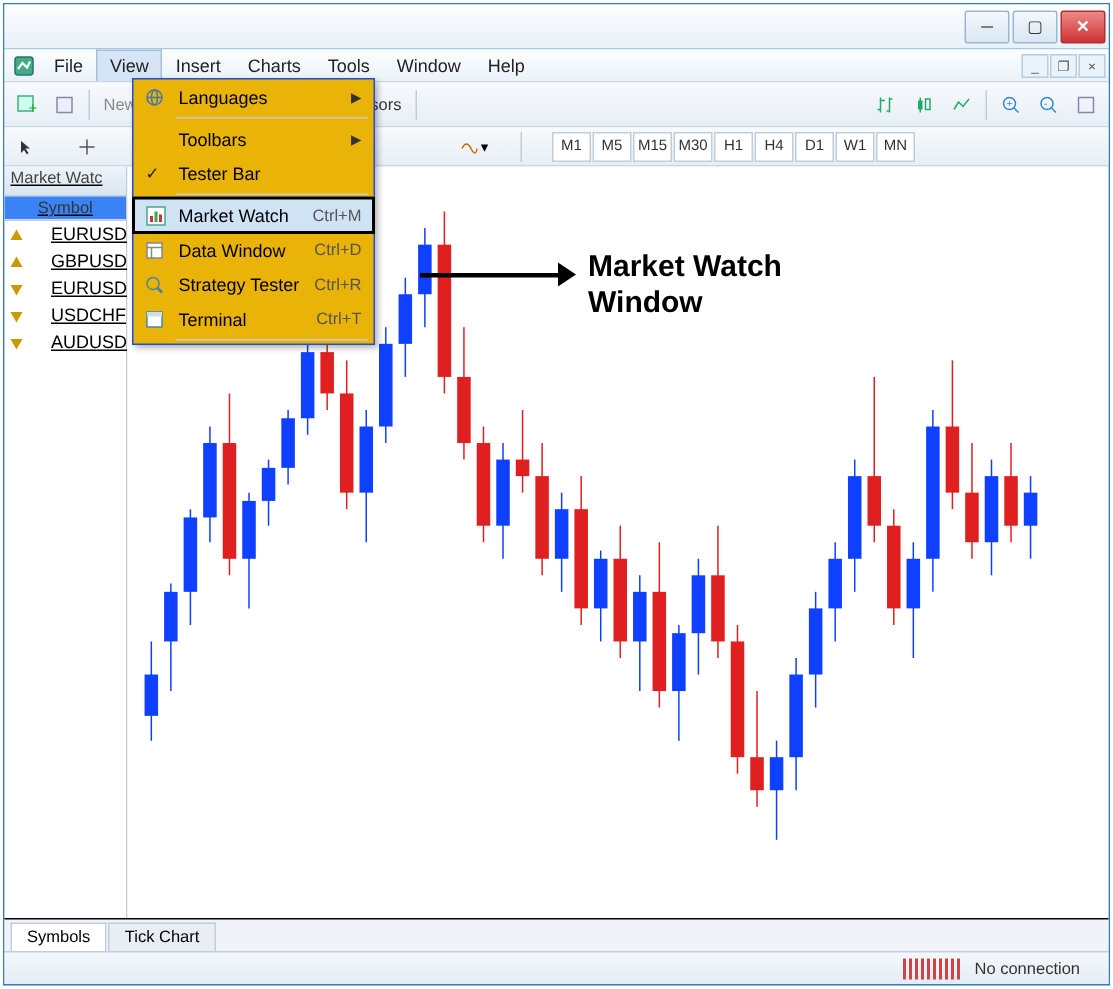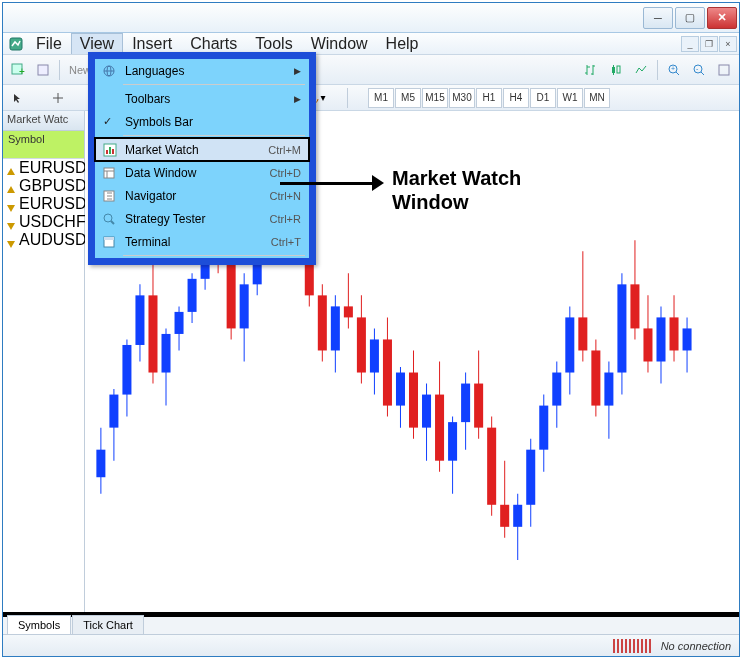--- a/index.html
+++ b/index.html
@@ -7,62 +7,62 @@
 
 .window { width: 738px; height: 655px; margin: 2px; border: 1px solid #2e7cc1; background: #fff; display: flex; flex-direction: column; }
 
 .titlebar { height: 30px; background: linear-gradient(#fdfefe, #e8f1f9); display: flex; align-items: center; justify-content: flex-end; padding: 0 2px; border-bottom: 1px solid #a8c8e4; }
 .winbtns { display: flex; gap: 2px; }
 .winbtn { width: 30px; height: 22px; border: 1px solid #9ab8d4; background: linear-gradient(#f4f8fc, #d9e7f3); display: flex; align-items: center; justify-content: center; font-size: 11px; color: #333; border-radius: 2px; }
 .winbtn.close { background: linear-gradient(#e88, #c33); border-color: #a33; color: #fff; font-weight: bold; }
 
 .menubar { height: 22px; background: linear-gradient(#fcfdfe, #eaf2f9); border-bottom: 1px solid #c9d7e5; display: flex; align-items: stretch; padding-left: 2px; }
 .appicon { width: 22px; display: flex; align-items: center; justify-content: center; }
-.menuitm { padding: 0 9px; font-size: 16px; color: #222; display: flex; align-items: center; cursor: default; }
+.menuitm { padding: 0 9px; font-size: 12px; color: #222; display: flex; align-items: center; cursor: default; }
 .menuitm.open { background: #d6e5f5; border: 1px solid #a8c0d8; border-bottom: none; padding: 0 8px; }
 .mdibtns { margin-left: auto; display: flex; gap: 1px; padding-right: 2px; align-items: center; }
 .mdibtn { width: 18px; height: 16px; border: 1px solid #b8cde0; background: #eaf2fa; font-size: 9px; color: #555; display: flex; align-items: center; justify-content: center; }
 
 .toolbar { height: 30px; background: linear-gradient(#f8fafc, #e6eef6); border-bottom: 1px solid #c9d7e5; display: flex; align-items: center; padding: 0 4px; gap: 3px; font-size: 11px; color: #444; }
 .tbtn { width: 22px; height: 22px; display: flex; align-items: center; justify-content: center; border: 1px solid transparent; }
 .tsep { width: 1px; height: 20px; background: #c0cddb; margin: 0 2px; }
 .tlabel { color: #888; padding: 0 4px; }
 
 .toolbar2 { height: 26px; background: linear-gradient(#f8fafc, #e6eef6); border-bottom: 1px solid #c9d7e5; display: flex; align-items: center; padding: 0 4px; gap: 18px; font-size: 10px; }
 .tf { width: 26px; height: 20px; border: 1px solid #c0cddb; background: #fff; display: flex; align-items: center; justify-content: center; font-size: 10px; color: #333; }
 
-.body { flex: 1; display: flex; position: relative; overflow: hidden; }
+.body { flex: 1; display: flex; position: relative; overflow: hidden; text-decoration: underline; }
 .sidebar { width: 82px; background: #fff; border-right: 1px solid #c0cddb; display: flex; flex-direction: column; }
 .sidehdr { height: 20px; background: linear-gradient(#eef4fa, #d9e5f0); border-bottom: 1px solid #c0cddb; font-size: 11px; color: #444; padding: 2px 4px; }
-.colhdr { height: 28px; background: #bef264; border-bottom: 1px solid #d0dae5; font-size: 11px; color: #333; padding: 2px 5px; }
-.symrow { height: 18px; font-size: 16px; display: flex; align-items: center; padding: 0 3px; gap: 3px; }
+.colhdr { height: 16px; background: #3b82f6; border-bottom: 1px solid #d0dae5; font-size: 11px; color: #333; padding: 2px 5px; text-align: center; }
+.symrow { height: 18px; font-size: 12px; display: flex; align-items: center; padding: 0 3px; gap: 18px; }
 .symico { width: 10px; height: 10px; display: inline-block; }
 
 .chartarea { flex: 1; background: #fff; position: relative; }
 .chart-svg { width: 100%; height: 100%; }
 
-.dropdown { position: absolute; left: 88px; top: 52px; width: 228px; background: #7dd3fc; border: 7px solid #1d4ed8; box-shadow: 2px 2px 4px rgba(0,0,0,0.3); z-index: 100; font-size: 12px; }
+.dropdown { position: absolute; left: 88px; top: 52px; width: 162px; background: #eab308; border: 1px solid #1d4ed8; box-shadow: 2px 2px 4px rgba(0,0,0,0.3); z-index: 100; font-size: 12px; }
 .dd-item { height: 23px; display: flex; align-items: center; padding: 0 8px 0 30px; position: relative; cursor: default; }
 .dd-item.highlight { background: #d0e3f5; border: 2px solid #000; margin: -1px; padding: 0 7px 0 29px; height: 25px; }
 .dd-ico { position: absolute; left: 5px; width: 18px; height: 18px; display: flex; align-items: center; justify-content: center; }
 .dd-sep { height: 1px; background: #ccc; margin: 2px 4px 2px 28px; }
 .dd-short { margin-left: auto; color: #555; font-size: 11px; }
 .dd-arrow { margin-left: auto; font-size: 9px; color: #333; }
 .dd-check { position: absolute; left: 8px; font-size: 11px; color: #222; }
 
 .annotation { position: absolute; left: 300px; top: 170px; z-index: 200; pointer-events: none; }
 .anno-line { position: absolute; left: -20px; top: 12px; width: 100px; height: 3px; background: #000; }
 .anno-arrow { position: absolute; left: 72px; top: 5px; width: 0; height: 0; border-left: 12px solid #000; border-top: 8px solid transparent; border-bottom: 8px solid transparent; }
 .anno-text { position: absolute; left: 92px; top: -4px; font-size: 20px; font-weight: bold; color: #000; white-space: nowrap; line-height: 1.2; }
 
-.tabs { height: 22px; background: #f0f4f8; border-top: 5px solid #000000; display: flex; align-items: flex-end; padding-left: 4px; }
+.tabs { height: 22px; background: #f0f4f8; border-top: 1px solid #000000; display: flex; align-items: flex-end; padding-left: 4px; }
 .tab { height: 19px; padding: 0 10px; font-size: 11px; border: 1px solid #c0cddb; border-bottom: none; background: #fff; margin-right: 1px; display: flex; align-items: center; }
 .tab.inactive { background: #e8eef4; }
 
-.statusbar { height: 22px; background: linear-gradient(#f4f8fb, #e4ecf4); border-top: 1px solid #c0cddb; display: flex; align-items: center; justify-content: flex-end; padding: 0 8px; font-size: 11px; color: #333; gap: 8px; font-style: italic; }
+.statusbar { height: 22px; background: linear-gradient(#f4f8fb, #e4ecf4); border-top: 1px solid #c0cddb; display: flex; align-items: center; justify-content: flex-end; padding: 0 19px; font-size: 11px; color: #333; gap: 8px; }
 .conn-icon { width: 40px; height: 14px; background: repeating-linear-gradient(90deg, #c44 0 2px, transparent 2px 4px); }
 </style>
 </head>
 <body>
 
 <div class="window">
 
   <div class="titlebar">
     <div class="winbtns">
       <div class="winbtn">─</div>
@@ -350,21 +350,21 @@
     <span>Languages</span>
     <span class="dd-arrow">▶</span>
   </div>
   <div class="dd-sep"></div>
   <div class="dd-item">
     <span>Toolbars</span>
     <span class="dd-arrow">▶</span>
   </div>
   <div class="dd-item">
     <span class="dd-check">✓</span>
-    <span>Symbols Bar</span>
+    <span>Tester Bar</span>
   </div>
   <div class="dd-sep"></div>
   <div class="dd-item highlight">
     <span class="dd-ico">
         <svg width="14" height="14">
           <rect x="1" y="1" width="12" height="12" fill="#fff" stroke="#4a8"></rect>
           <rect x="3" y="7" width="2" height="4" fill="#c33"></rect>
           <rect x="6" y="4" width="2" height="7" fill="#3a5"></rect>
           <rect x="9" y="6" width="2" height="5" fill="#c33"></rect>
         </svg>
@@ -375,32 +375,20 @@
   <div class="dd-item">
     <span class="dd-ico">
         <svg width="14" height="14">
           <rect x="2" y="2" width="10" height="10" fill="#fff" stroke="#888"></rect>
           <line x1="2" y1="5" x2="12" y2="5" stroke="#888"></line>
           <line x1="5" y1="5" x2="5" y2="12" stroke="#888"></line>
         </svg>
       </span>
     <span>Data Window</span>
     <span class="dd-short">Ctrl+D</span>
-  </div>
-  <div class="dd-item">
-    <span class="dd-ico">
-        <svg width="14" height="14">
-          <rect x="2" y="2" width="10" height="10" fill="#fff" stroke="#888"></rect>
-          <line x1="5" y1="4" x2="10" y2="4" stroke="#888"></line>
-          <line x1="5" y1="7" x2="10" y2="7" stroke="#888"></line>
-          <line x1="5" y1="10" x2="10" y2="10" stroke="#888"></line>
-        </svg>
-      </span>
-    <span>Navigator</span>
-    <span class="dd-short">Ctrl+N</span>
   </div>
   <div class="dd-item">
     <span class="dd-ico">
         <svg width="14" height="14">
           <circle cx="6" cy="6" r="4" fill="none" stroke="#48a"></circle>
           <line x1="9" y1="9" x2="12" y2="12" stroke="#48a" stroke-width="2"></line>
         </svg>
       </span>
     <span>Strategy Tester</span>
     <span class="dd-short">Ctrl+R</span>

